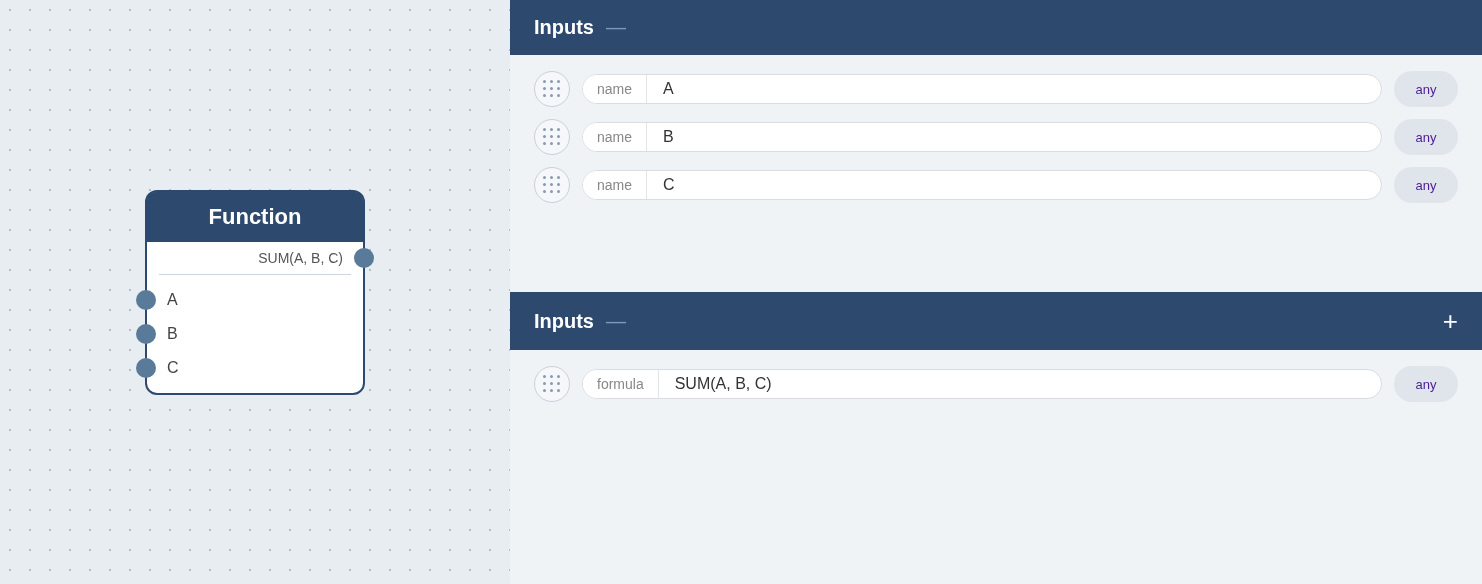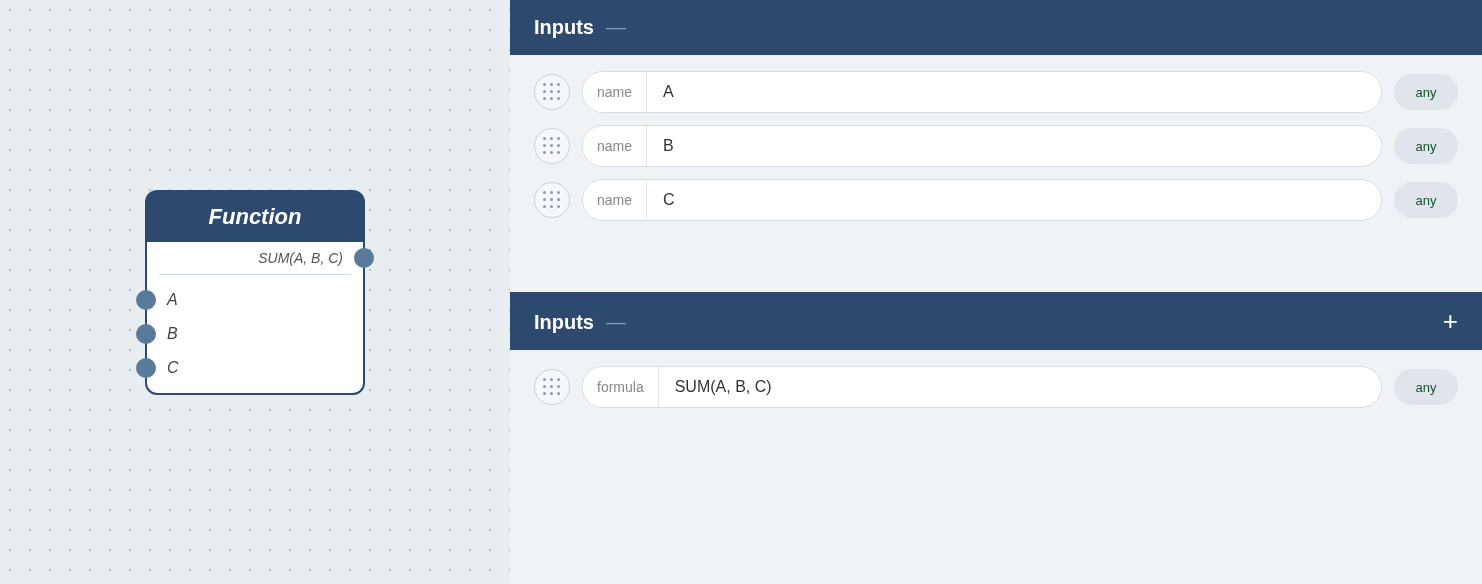--- a/index.html
+++ b/index.html
@@ -21,21 +21,20 @@
       background-size: 20px 20px;
       display: flex;
       align-items: center;
       justify-content: center;
       flex-shrink: 0;
     }
 
     .function-node {
       position: relative;
       width: 220px;
-      font-style: italic;
     }
 
     .node-box {
       border: 2px solid #2d4a6e;
       border-radius: 12px;
       background: white;
       overflow: visible;
     }
 
     .node-header {
@@ -122,21 +121,21 @@
       flex-direction: column;
       flex: 1;
       overflow: hidden;
     }
 
     .section-header {
       background: #2d4a6e;
       color: white;
       padding: 16px 24px;
       display: flex;
-      align-items: flex-end;
+      align-items: center;
       gap: 12px;
       flex-shrink: 0;
     }
 
     .section-title {
       font-size: 20px;
       font-weight: 700;
       color: white;
     }
 
@@ -200,21 +199,21 @@
     }
 
     .input-field-container {
       flex: 1;
       display: flex;
       align-items: center;
       background: white;
       border-radius: 30px;
       border: 1px solid #d8dde5;
       overflow: hidden;
-      height: 42px;
+      height: 30px;
     }
 
     .field-label {
       padding: 0 14px;
       font-size: 14px;
       color: #888;
       background: white;
       height: 100%;
       display: flex;
       align-items: center;
@@ -231,21 +230,21 @@
 
     .type-badge {
       width: 64px;
       height: 36px;
       border-radius: 20px;
       background: #e0e5ec;
       display: flex;
       align-items: center;
       justify-content: center;
       font-size: 13px;
-      color: #14532d;
+      color: #4c1d95;
       flex-shrink: 0;
     }
 
     .outputs-section {
       flex-shrink: 0;
     }
   </style>
 </head>
 <body>
 

